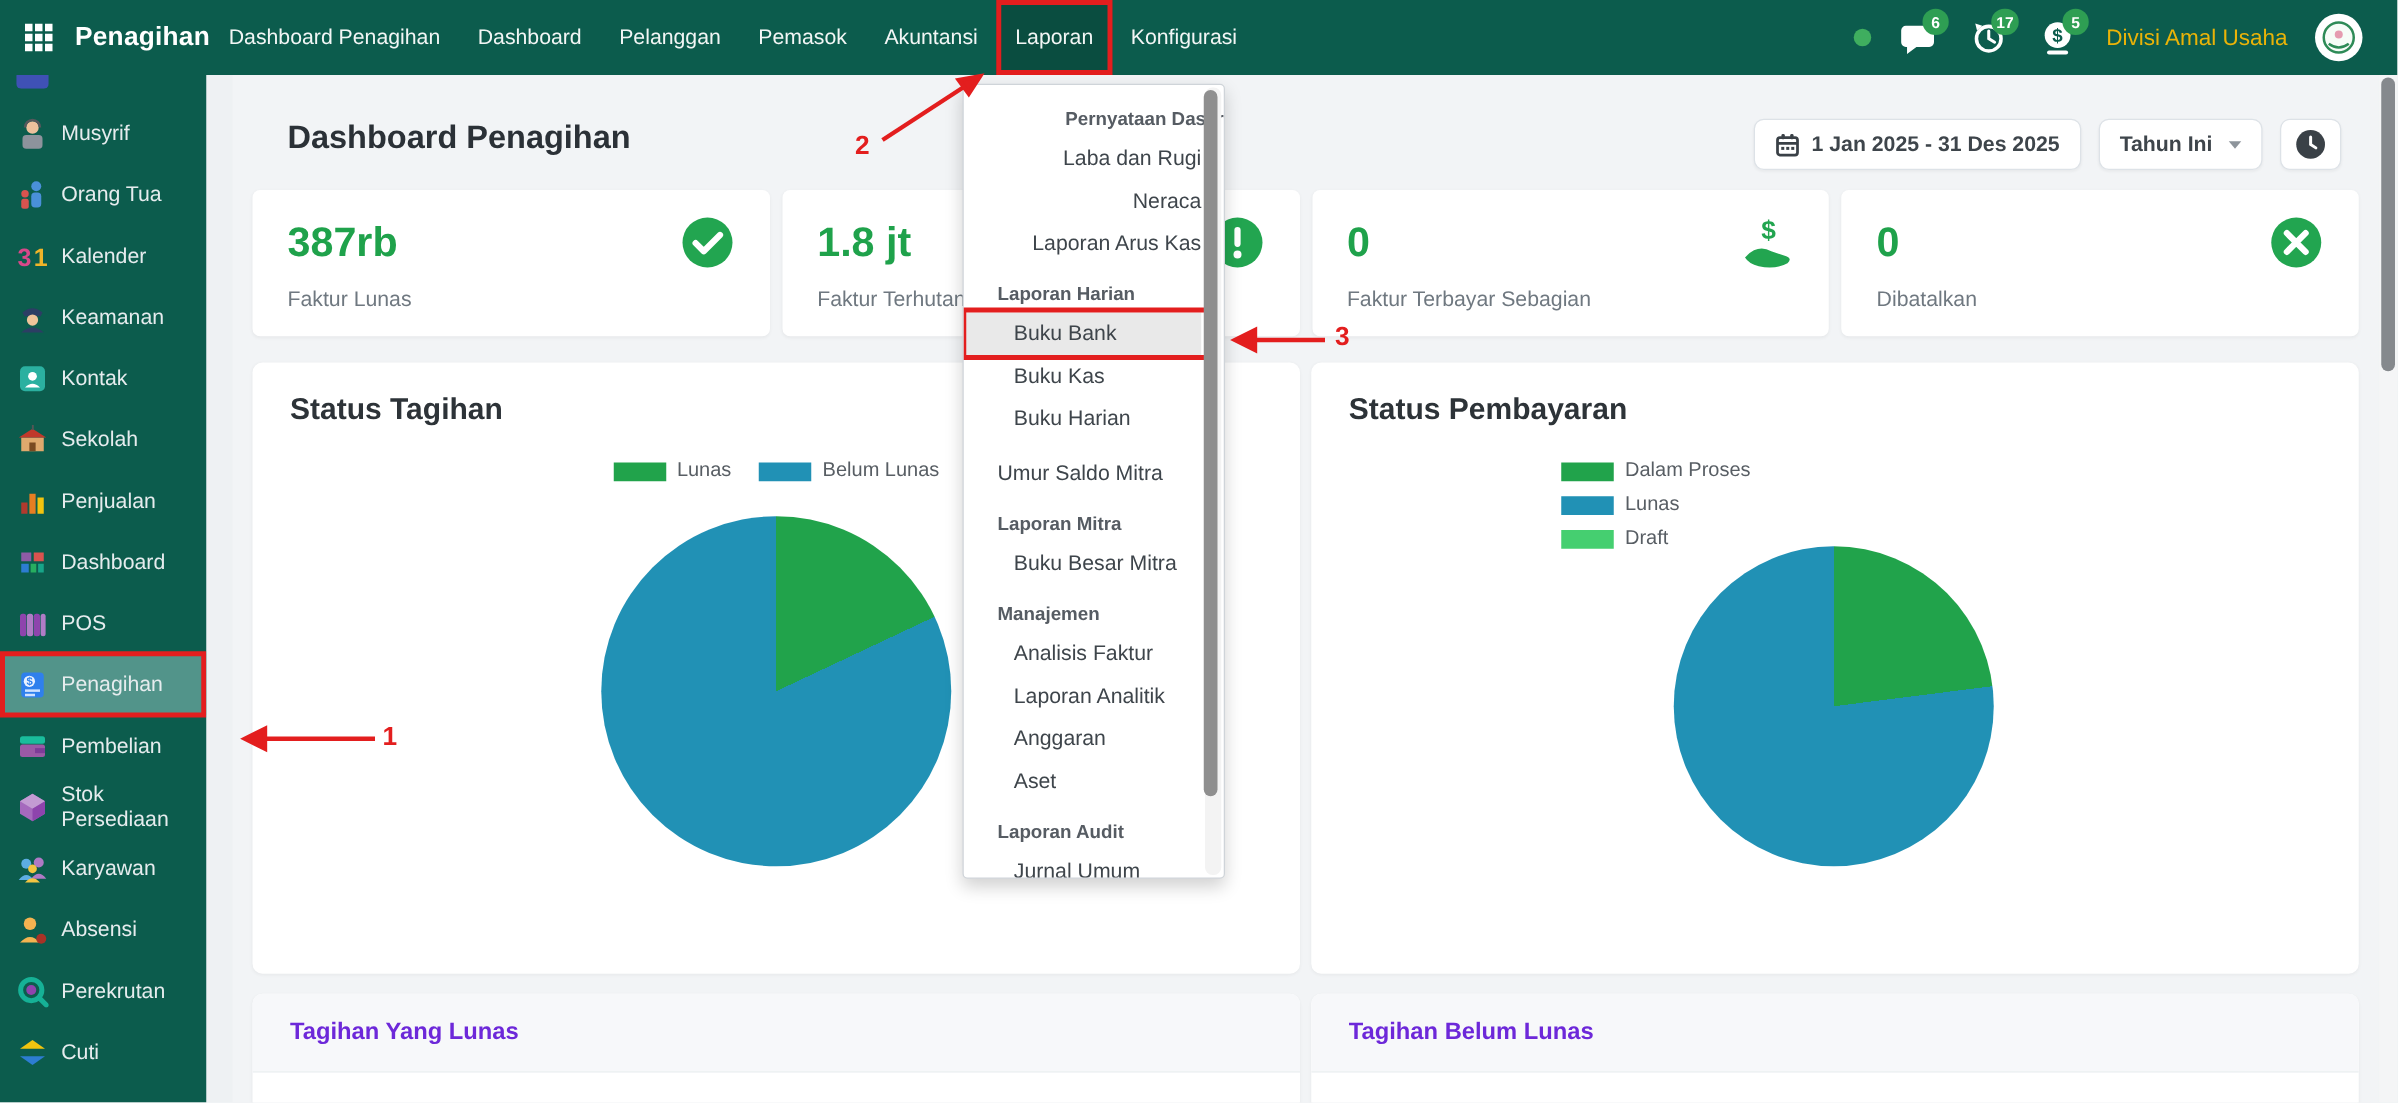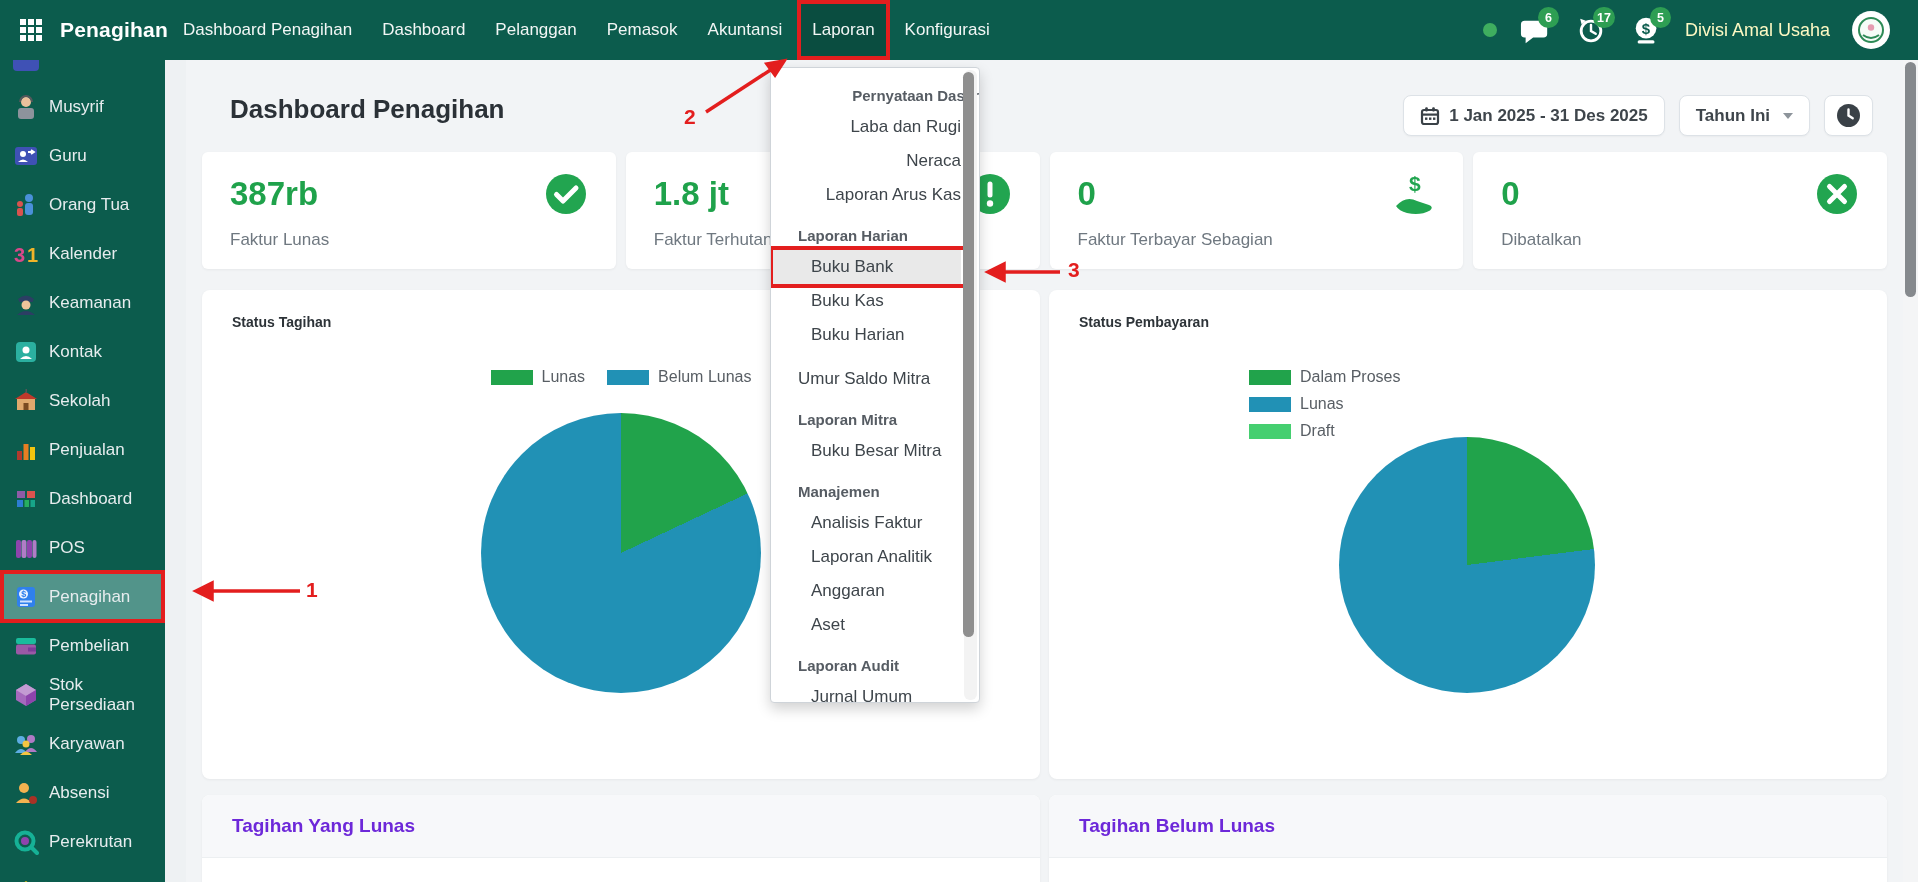--- a/index.html
+++ b/index.html
@@ -15,21 +15,21 @@
   .nav-item { padding:0 15px; height:60px; display:flex; align-items:center; font-size:17px;
               color:#f2f6f5; cursor:pointer; position:relative; white-space:nowrap; }
   .nav-item.active { background:rgba(0,0,0,.16); }
   .nav-item.active::after { content:''; position:absolute; inset:0; border:4px solid #e31e1e; pointer-events:none; }
   .nav-right { margin-left:auto; display:flex; align-items:center; gap:22px; padding-right:28px; }
   .status-dot { width:14px; height:14px; border-radius:50%; background:#3fae5f; }
   .nav-icon-wrap { position:relative; width:32px; height:32px; display:flex; align-items:center; justify-content:center; cursor:pointer; }
   .nav-badge { position:absolute; top:-7px; right:-8px; min-width:21px; height:21px; padding:0 4px;
                background:#2e9e53; border-radius:11px; color:#fff; font-size:12.5px; font-weight:bold;
                display:flex; align-items:center; justify-content:center; }
-  .division-name { font-size:18px; color:#fef9c3; }
+  .division-name { font-size:18px; color:#eab308; }
   .avatar { width:38px; height:38px; border-radius:50%; overflow:hidden; background:#fff; cursor:pointer; }
 
   
   .sidebar { position:absolute; top:60px; left:0; width:165px; height:822px; background:#0c5c4d;
              overflow:hidden; z-index:40; }
   .side-item { height:49px; display:flex; align-items:center; gap:10px; padding-left:13px;
                color:#e6ecee; font-size:17px; cursor:pointer; position:relative; }
   .side-item.partial { margin-top:-27px; }
   .side-item.active { background:#52948a; }
   .side-item.active::after { content:''; position:absolute; left:0; right:0; top:-2px; bottom:-2px;
@@ -52,21 +52,21 @@
                padding:20px 28px 0 28px; position:relative; }
   .stat-top { display:flex; justify-content:space-between; align-items:center; }
   .stat-value { font-size:33px; font-weight:bold; color:#1fa24b; }
   .stat-icon { width:44px; height:44px; }
   .stat-label { margin-top:14px; font-size:17px; color:#6f7880; white-space:nowrap; overflow:hidden; }
 
   
   .chart-card { position:absolute; top:230px; width:838px; height:489px; background:#fff; border-radius:8px;
                 box-shadow:0 1px 3px rgba(0,0,0,.05); }
   .chart-card.c1 { left:16px; } .chart-card.c2 { left:863px; }
-  .chart-title { position:absolute; left:30px; top:24px; font-size:14px; font-weight:bold; color:#2d3338; }
+  .chart-title { position:absolute; left:30px; top:24px; font-size:24px; font-weight:bold; color:#2d3338; }
   .legend { position:absolute; top:78px; left:0; right:0; display:flex; flex-wrap:wrap; justify-content:center;
             column-gap:22px; row-gap:9px; }
   .legend.narrow { left:200px; right:200px;flex-direction:column; }
   .legend-item { display:flex; align-items:center; gap:9px; font-size:16px; color:#585e64; }
   .legend-swatch { width:42px; height:15px; }
   .pie { position:absolute; border-radius:50%; }
   .pie.p1 { left:279px; top:123px; width:280px; height:280px; }
   .pie.p2 { left:290px; top:147px; width:256px; height:256px; }
 
   
@@ -187,31 +187,20 @@
           <circle cx="13" cy="8" r="5" fill="#ecc19c"></circle>
           <rect x="5" y="14" width="16" height="11" rx="3" fill="#8d939c"></rect>
           <path d="M7 8 a6 6 0 0 1 12 0" stroke="#55585c" stroke-width="2" fill="none"></path>
         </svg>
       </span>
       <span>Musyrif</span>
     </div>
     <div class="side-item">
       <span class="side-icon">
         <svg width="26" height="26" viewBox="0 0 26 26">
-          <rect x="2" y="4" width="22" height="18" rx="3" fill="#3f51b5"></rect>
-          <circle cx="10" cy="11" r="3" fill="#fff"></circle>
-          <path d="M5 19 q5 -5 10 0 z" fill="#fff"></path>
-          <path d="M15 9 h6 M18 7 l3 2 -3 2" stroke="#fff" stroke-width="1.8" fill="none"></path>
-        </svg>
-      </span>
-      <span>Guru</span>
-    </div>
-    <div class="side-item">
-      <span class="side-icon">
-        <svg width="26" height="26" viewBox="0 0 26 26">
           <circle cx="16" cy="6" r="4" fill="#4a90d9"></circle>
           <rect x="12" y="11" width="8" height="12" rx="3" fill="#4a90d9"></rect>
           <circle cx="7" cy="12" r="3" fill="#d9534f"></circle>
           <rect x="4" y="16" width="6" height="8" rx="2" fill="#d9534f"></rect>
         </svg>
       </span>
       <span>Orang Tua</span>
     </div>
     <div class="side-item">
       <span class="side-icon">

